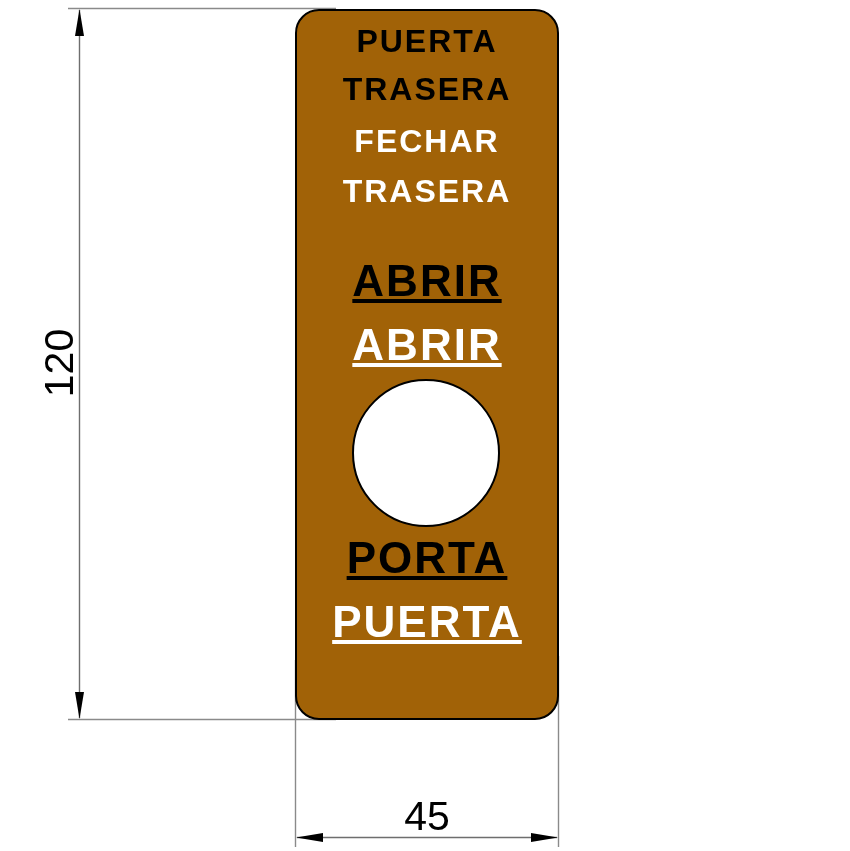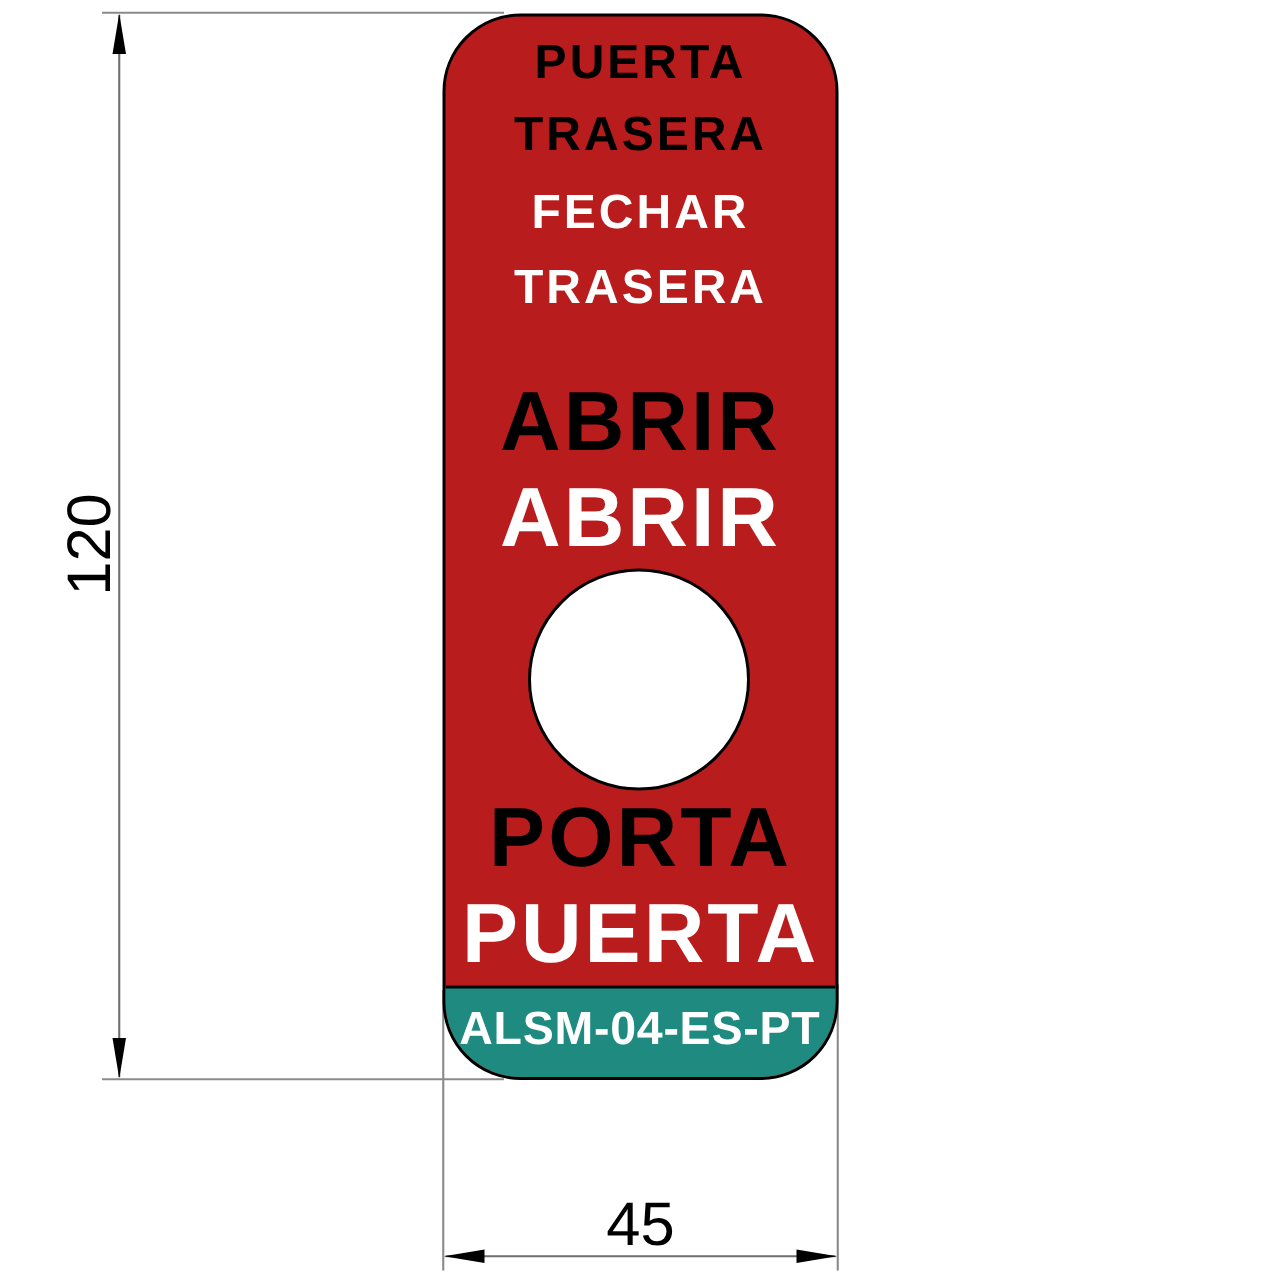--- a/index.html
+++ b/index.html
@@ -23,21 +23,21 @@
   .plate{
     position:absolute;left:295px;top:9px;width:264px;height:711px;
     box-sizing:border-box;border:2.5px solid #000;border-radius:52px;
     overflow:hidden;
   }
   .pl{
     position:absolute;left:0;right:0;text-align:center;font-weight:700;
     letter-spacing:2px;white-space:nowrap;
   }
   .s32{font-size:32px;line-height:34px;}
-  .s42{font-size:56px;line-height:44px;}
+  .s42{font-size:44px;line-height:44px;text-decoration:underline;}
   .c-black{color:#000000;}
   .c-white{color:#ffffff;}
   .hole{
     position:absolute;left:55px;top:368px;width:148px;height:148px;
     box-sizing:border-box;background:#ffffff;border:2px solid #000;
     border-radius:50%;
   }
   .band{
     position:absolute;left:-2.5px;top:646px;width:264px;height:65px;
     box-sizing:border-box;border-top:2.5px solid #000;
@@ -65,33 +65,30 @@
     <line class="ext-line" x1="295.5" y1="660" x2="295.5" y2="847"></line>
     <line class="ext-line" x1="558.5" y1="656" x2="558.5" y2="847"></line>
     <line class="dim-line" x1="297" y1="837.5" x2="557" y2="837.5"></line>
     <polygon class="arrow" points="296,837.5 323,833 323,842"></polygon>
     <polygon class="arrow" points="558,837.5 531,833 531,842"></polygon>
   </svg>
 
   <div class="dim-text dim-height">120</div>
   <div class="dim-text dim-width">45</div>
 
-  <div class="plate" style="background-color: #b91c1c;">
+  <div class="plate" style="background-color: #a16207; border-radius: 24px;">
 
     <div class="pl s32 c-black" style="top:13px">PUERTA</div>
     <div class="pl s32 c-black" style="top:61px">TRASERA</div>
     <div class="pl s32 c-white" style="top:113px">FECHAR</div>
     <div class="pl s32 c-white" style="top:163px">TRASERA</div>
 
     <div class="pl s42 c-black" style="top:248px">ABRIR</div>
     <div class="pl s42 c-white" style="top:312px">ABRIR</div>
 
     <div class="hole"></div>
 
     <div class="pl s42 c-black" style="top:525px">PORTA</div>
     <div class="pl s42 c-white" style="top:589px">PUERTA</div>
 
-    <div class="band" style="background-color: rgb(31, 138, 128);">
-      <div class="code">ALSM-04-ES-PT</div>
-    </div>
   </div>
 
 </div>
 
 </body></html>

